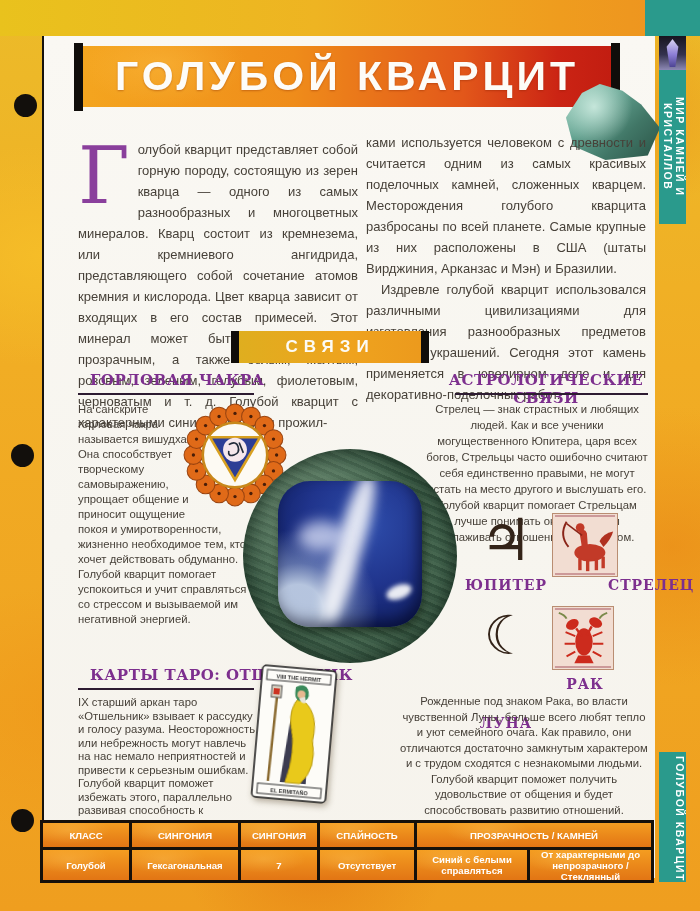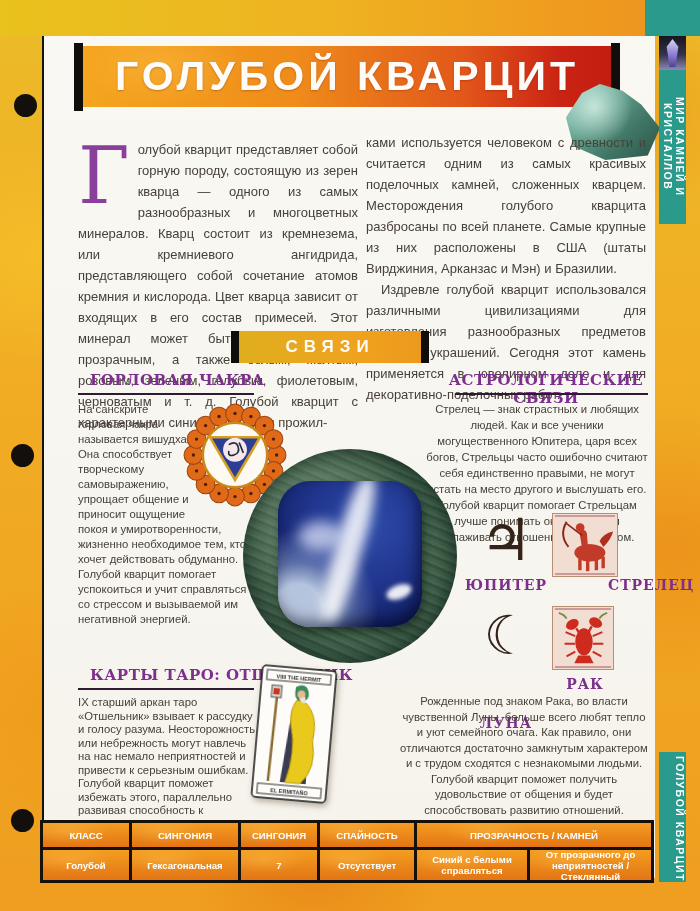--- a/index.html
+++ b/index.html
@@ -278,21 +278,21 @@
       <div class="pcell w3">СИНГОНИЯ</div>
       <div class="pcell w4">СПАЙНОСТЬ</div>
       <div class="pcell w6">ПРОЗРАЧНОСТЬ / КАМНЕЙ</div>
     </div>
     <div class="prow val">
       <div class="pcell w1">Голубой</div>
       <div class="pcell w2">Гексагональная</div>
       <div class="pcell w3">7</div>
       <div class="pcell w4">Отсутствует</div>
       <div class="pcell w5">Синий с белыми справляться</div>
-      <div class="pcell w6">От прозрачного до неприятностей / Стеклянный</div>
+      <div class="pcell w6">От характерными до непрозрачного / Стеклянный</div>
     </div>
   </div>
 
   <div class="tab" style="top:36px; height:188px;">
     <div class="tab-crystal">
         <div class="c"></div>
       </div>
     <span class="tab-text" style="height:150px;">МИР КАМНЕЙ И КРИСТАЛЛОВ</span>
   </div>
   <div class="tab" style="top:752px; height:130px;">

